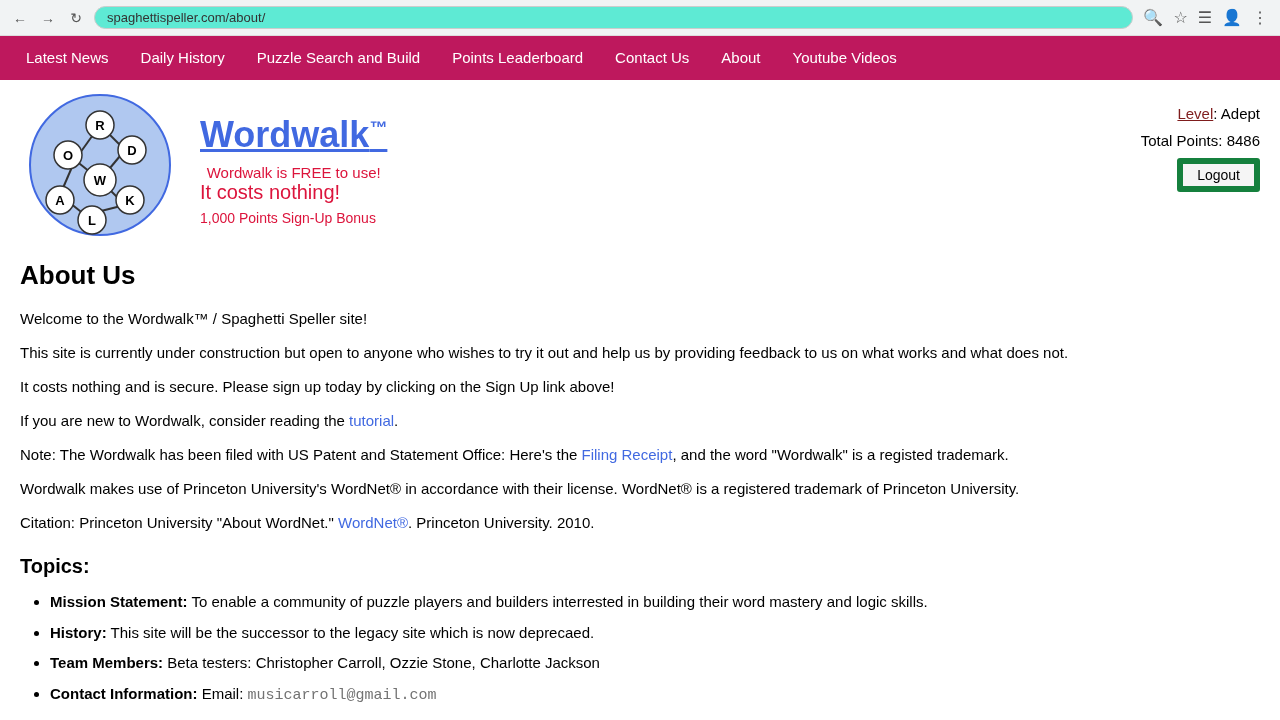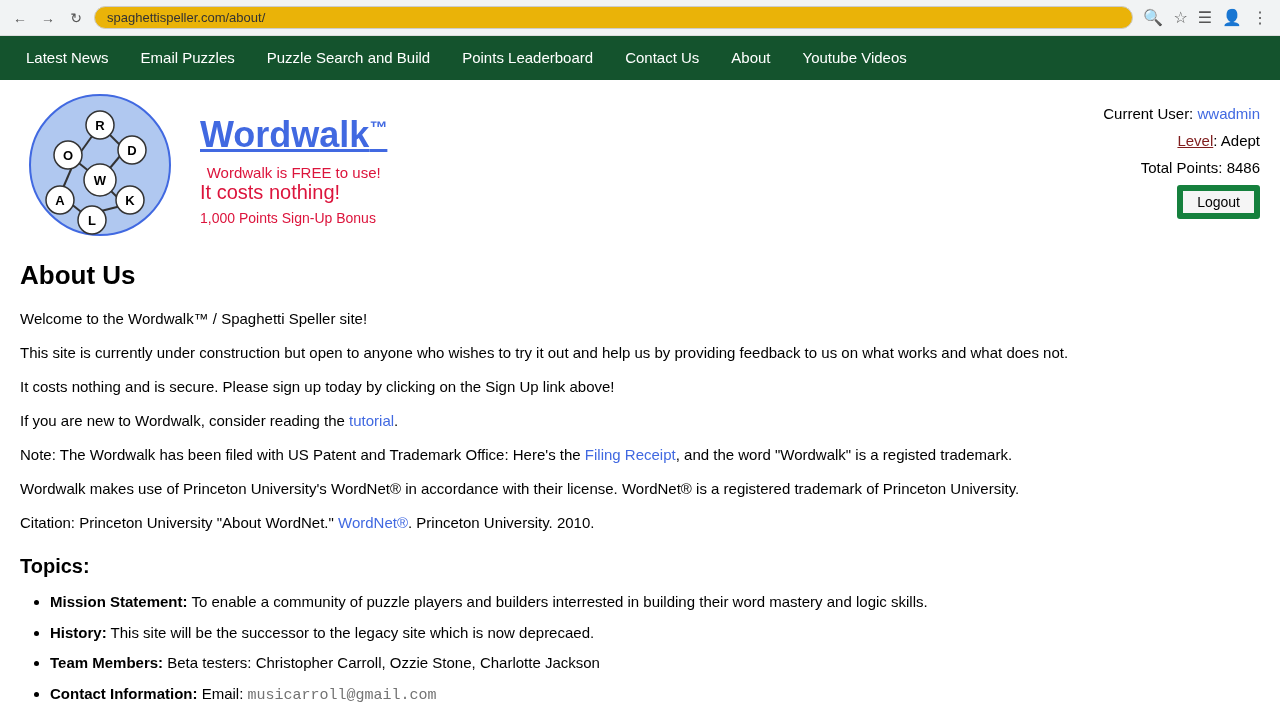--- a/index.html
+++ b/index.html
@@ -15,37 +15,37 @@
       gap: 8px;
       height: 36px;
     }
     .browser-btn {
       width: 20px; height: 20px;
       display: flex; align-items: center; justify-content: center;
       color: #555; font-size: 14px; cursor: pointer;
     }
     .url-bar {
       flex: 1;
-      background: #eab308;
+      background: #5eead4;
       border: 1px solid #ccc;
       border-radius: 12px;
       padding: 3px 12px;
       font-size: 13px;
       color: #333;
     }
     .browser-actions {
       display: flex; gap: 6px; color: #555;
     }
     .browser-action-btn {
       font-size: 16px; cursor: pointer; padding: 2px;
     }
 
     
     nav {
-      background: #14532d;
+      background: #be185d;
       display: flex;
       align-items: flex-end;
       padding: 0 10px;
       height: 44px;
     }
     nav a {
       color: #fff;
       text-decoration: none;
       font-size: 15px;
       padding: 0 16px;
@@ -184,21 +184,21 @@
     <div class="browser-action-btn">🔍</div>
     <div class="browser-action-btn">☆</div>
     <div class="browser-action-btn">☰</div>
     <div class="browser-action-btn">👤</div>
     <div class="browser-action-btn">⋮</div>
   </div>
 </div>
 
 <nav>
   <a href="#">Latest News</a>
-  <a href="#">Email Puzzles</a>
+  <a href="#">Daily History</a>
   <a href="#">Puzzle Search and Build</a>
   <a href="#">Points Leaderboard</a>
   <a href="#">Contact Us</a>
   <a href="#">About</a>
   <a href="#">Youtube Videos</a>
 </nav>
 
 <div class="content">
 
   <div class="header-area">
@@ -245,24 +245,20 @@
         <div class="site-title">
           <span>Wordwalk</span><sup>™</sup>
         </div>
         <div class="tagline-free">Wordwalk is FREE to use!</div>
         <div class="tagline-free2">It costs nothing!</div>
         <div class="signup-bonus">1,000 Points Sign-Up Bonus</div>
       </div>
     </div>
 
     <div class="user-info">
-      <div>
-        <span>Current User:</span>
-        <a href="#">wwadmin</a>
-      </div>
       <div>
         <span class="level-link">Level</span>:
         <span>Adept</span>
       </div>
       <div>Total Points: 8486</div>
       <div>
         <button class="logout-btn">Logout</button>
       </div>
     </div>
   </div>
@@ -274,21 +270,21 @@
 
     <p class="about-para">This site is currently under construction but open to anyone who wishes to try it out and help us by providing feedback to us on what works and what does not.</p>
 
     <p class="about-para">It costs nothing and is secure. Please sign up today by clicking on the Sign Up link above!</p>
 
     <p class="about-para">
       <span>If you are new to Wordwalk, consider reading the </span><a href="#">tutorial</a><span>.</span>
     </p>
 
     <p class="about-para">
-      <span>Note: The Wordwalk has been filed with US Patent and Trademark Office: Here's the </span><a href="#">Filing Receipt</a><span>, and the word "Wordwalk" is a registed trademark.</span>
+      <span>Note: The Wordwalk has been filed with US Patent and Statement Office: Here's the </span><a href="#">Filing Receipt</a><span>, and the word "Wordwalk" is a registed trademark.</span>
     </p>
 
     <p class="about-para">Wordwalk makes use of Princeton University's WordNet® in accordance with their license. WordNet® is a registered trademark of Princeton University.</p>
 
     <p class="about-para">
       <span>Citation: Princeton University "About WordNet." </span><a href="#">WordNet®</a><span>. Princeton University. 2010.</span>
     </p>
 
     <h2 class="topics-title">Topics:</h2>
 

